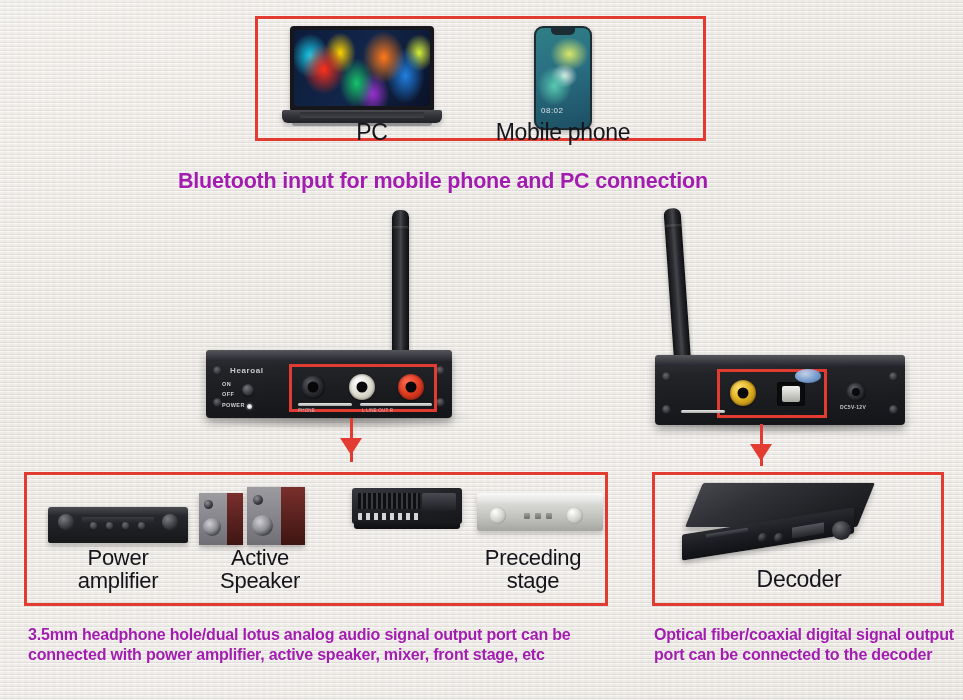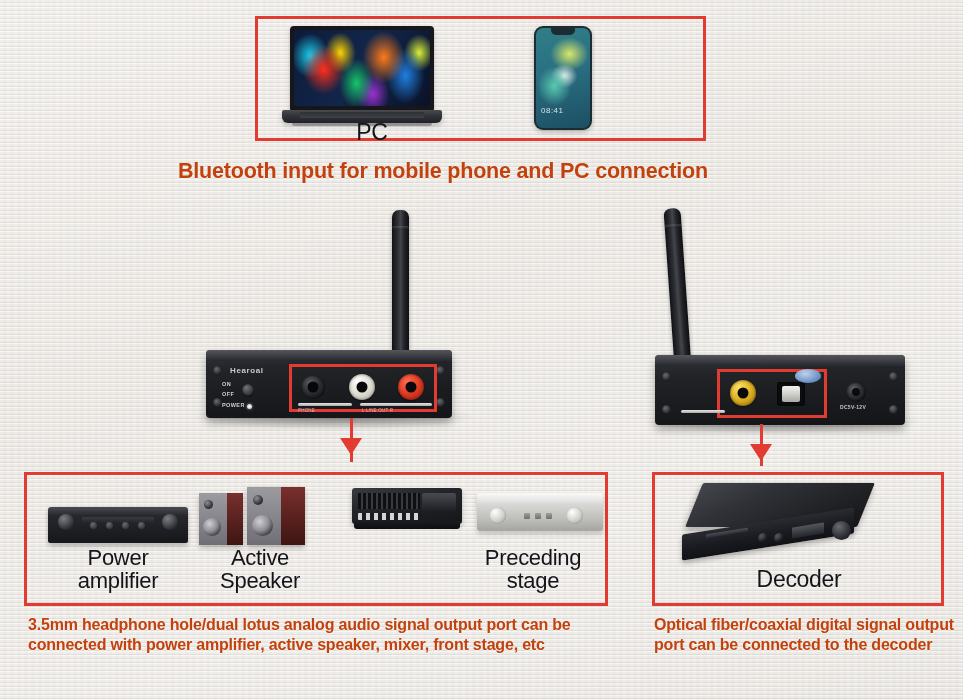--- a/index.html
+++ b/index.html
@@ -31,25 +31,26 @@
   .arrow-down{
     position:absolute;width:0;height:0;
     border-left:11px solid transparent;
     border-right:11px solid transparent;
     border-top:17px solid #e23b32;
   }
 
   
   .cap{
     position:absolute;
-    color:#c2410c;
+    color:#a21caf;
     font-weight:bold;
     letter-spacing:-.2px;
     line-height:1.26;
     text-shadow:0 1px 0 rgba(255,255,255,.5);
+    margin-top:10px;
   }
   .cap-lead{font-size:21.5px;}
   .cap-foot{font-size:16px;}
   .lbl{
     position:absolute;
     color:#15141a;
     font-size:23px;
     text-align:center;
     line-height:1.1;
     letter-spacing:-.3px;
@@ -316,23 +317,24 @@
     <div class="lt-base">
       <div class="lt-kb"></div>
     </div>
     <div class="lt-foot"></div>
   </div>
   <div class="lbl" style="left:292px;top:120px;width:160px;">PC</div>
 
   <div class="phone" style="left:534px;top:26px;">
     <div class="ph-screen">
       <div class="ph-notch"></div>
-      <div class="ph-time">08:41</div>
-    </div>
-  </div>
+      <div class="ph-time">08:02</div>
+    </div>
+  </div>
+  <div class="lbl" style="left:483px;top:120px;width:160px;">Mobile phone</div>
 
   <div class="cap cap-lead" style="left:178px;top:158px;width:640px;">Bluetooth input for mobile phone and PC connection</div>
 
   <div class="dev-shadow" style="left:195px;top:404px;width:280px;height:26px;"></div>
 
   <div class="antenna" style="left:392px;top:210px;width:17px;height:145px;"></div>
 
   <div class="device" style="left:206px;top:350px;width:246px;height:68px;">
     <div class="dev-body" style="width:246px;height:68px;"></div>
     <div class="dev-top"></div>

